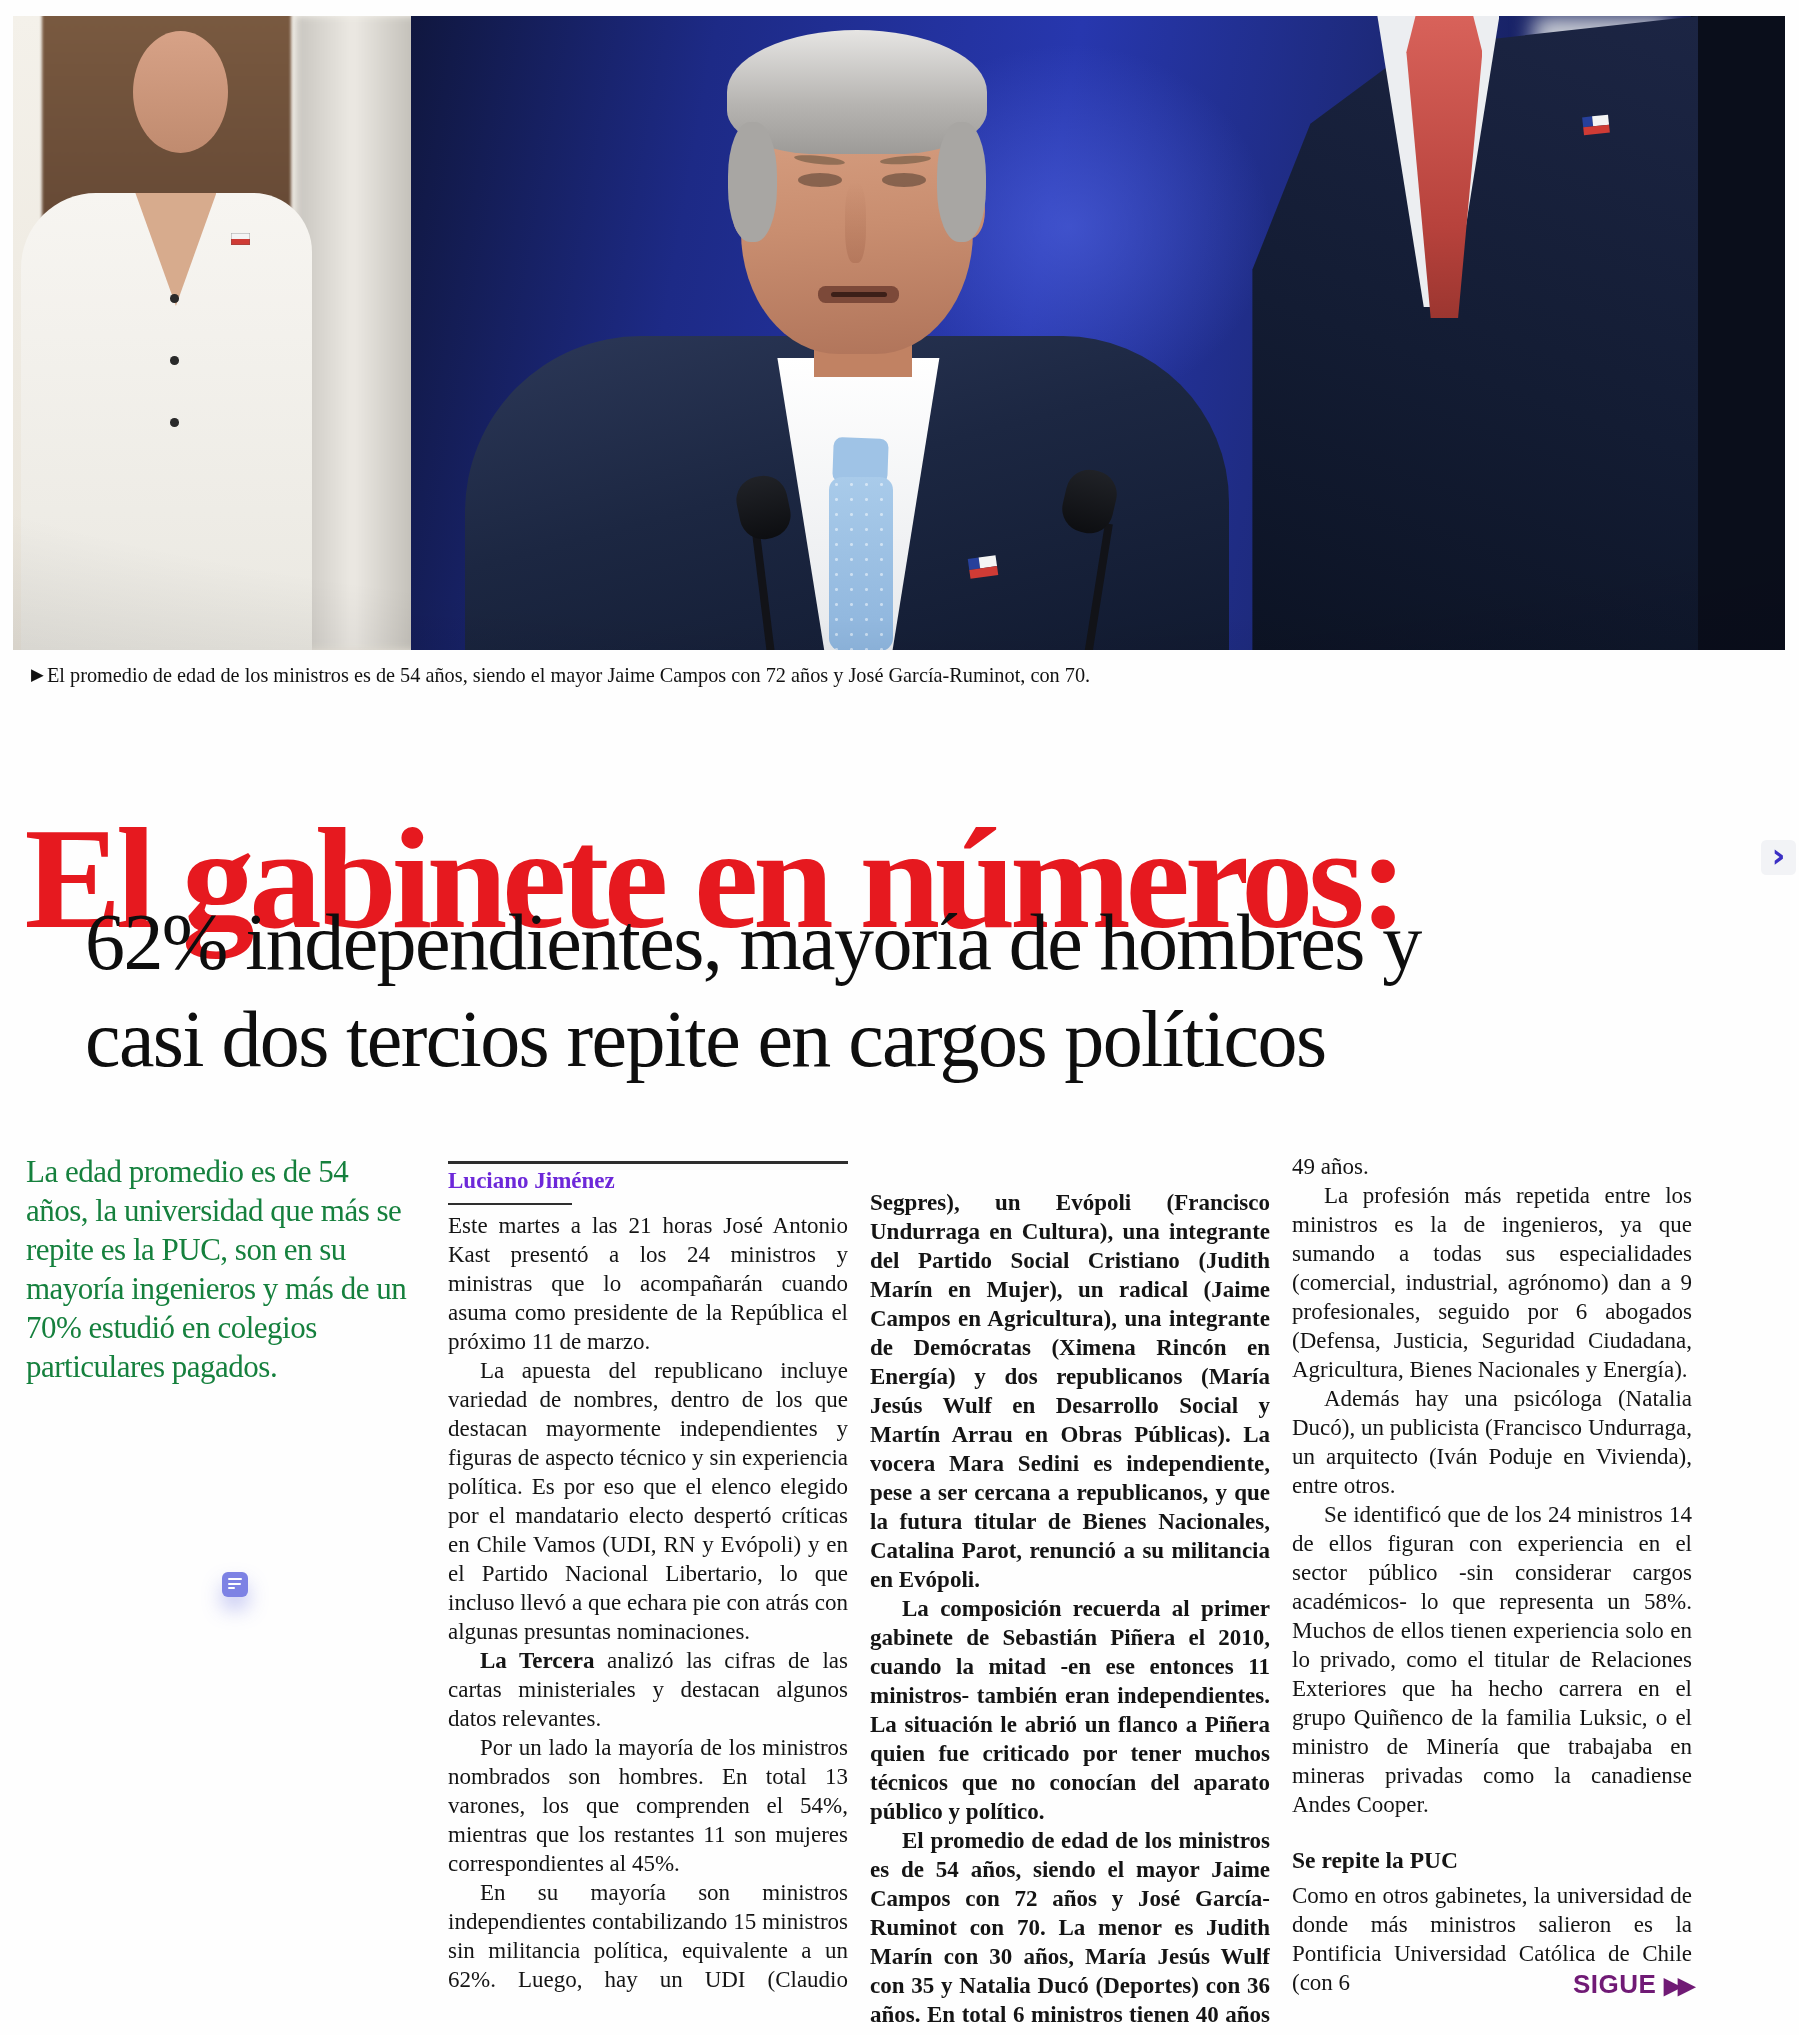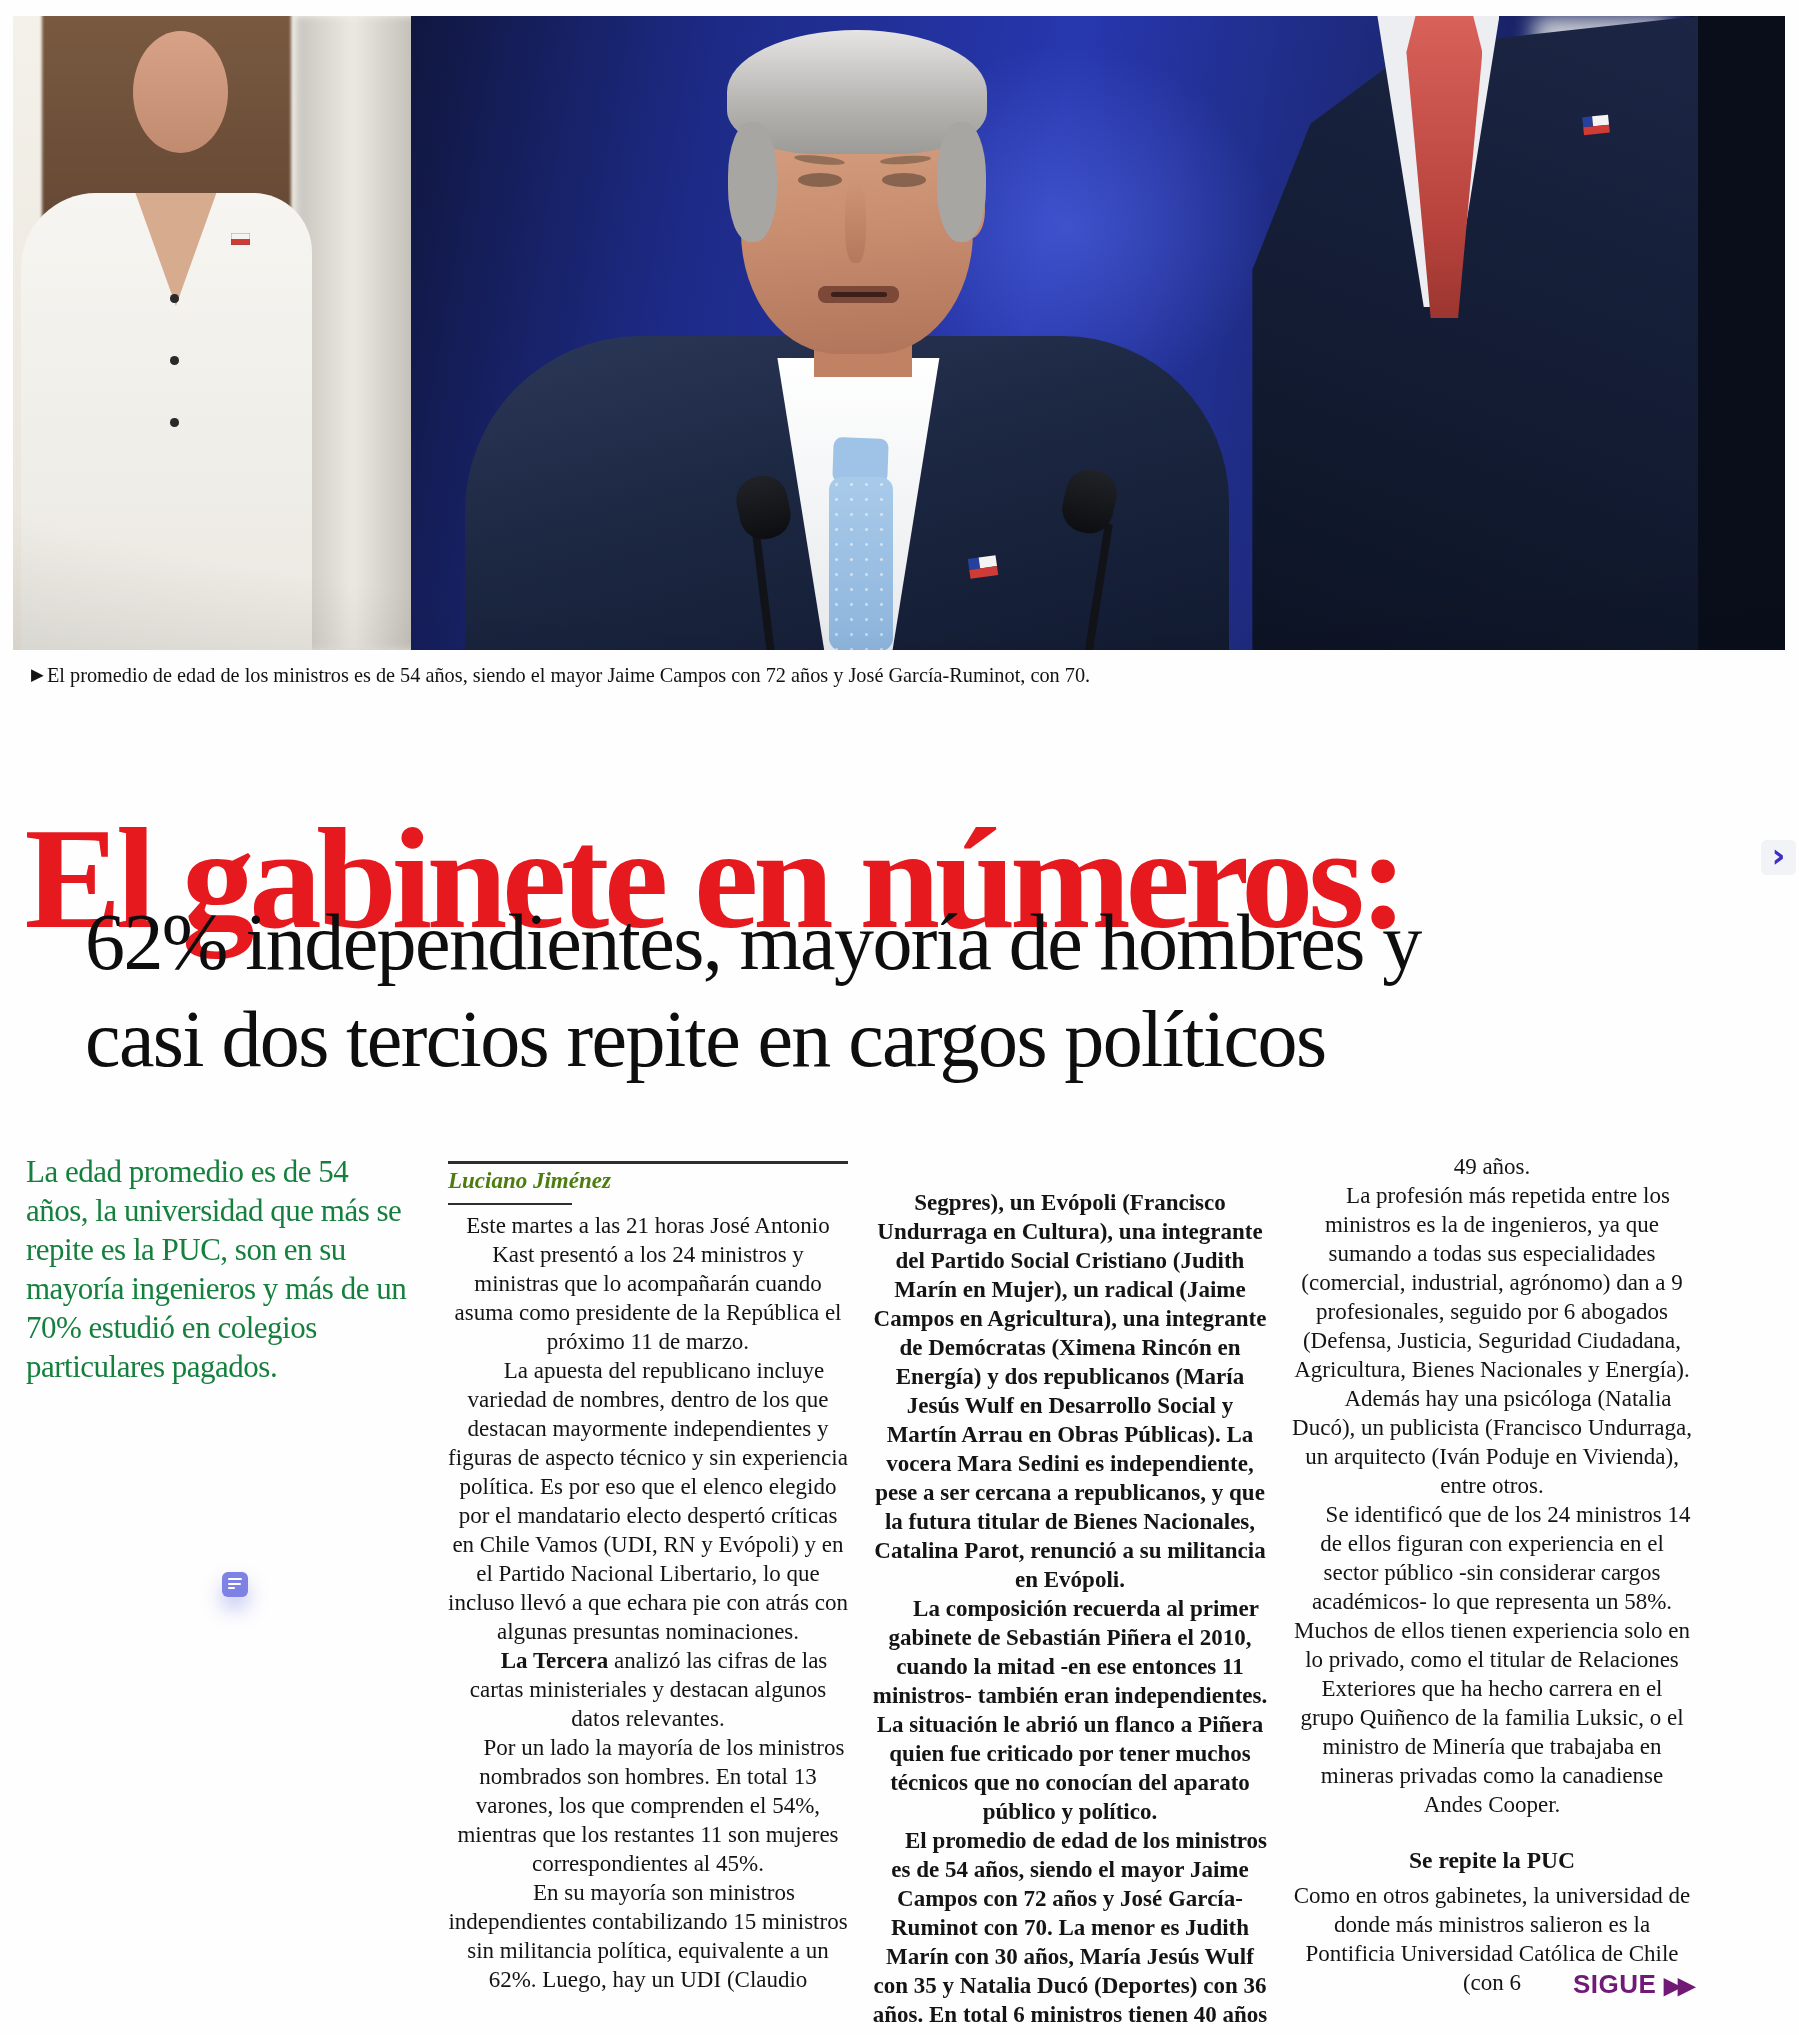--- a/index.html
+++ b/index.html
@@ -69,25 +69,25 @@
   .caption .marker{font-size:16.6px;margin-right:3.2px;position:relative;top:-1.6px;}
 
   .headline{position:absolute;left:24.6px;top:709px;font-size:145px;line-height:1;font-weight:700;
             letter-spacing:-5.3px;color:#e6191f;white-space:nowrap;}
   .subhead{position:absolute;left:37px;top:894px;color:#0e0e0e;margin-left:48px;}
   .subhead div{font-size:80px;line-height:97px;letter-spacing:-1.6px;white-space:nowrap;}
 
   .lead{position:absolute;left:26px;top:1152px;width:389px;font-size:31px;line-height:39px;letter-spacing:-0.5px;color:#15803d;}
 
   .rule-top{position:absolute;left:448px;top:1161px;width:400px;height:2.7px;background:#2e2e2e;}
-  .byline{position:absolute;left:448px;top:1168px;width:400px;font-size:23px;font-weight:700;font-style:italic;color:#4d7c0f;}
+  .byline{position:absolute;left:448px;top:1168px;width:400px;font-size:23px;font-weight:700;color:#6d28d9;}
   .rule-bottom{position:absolute;left:448px;top:1203px;width:124px;height:2.1px;background:#2e2e2e;}
 
   .col{position:absolute;width:400px;font-size:23px;line-height:29px;text-align:justify;color:#141414;overflow:hidden;}
-  .col p{margin:0;text-align:center;}
+  .col p{margin:0;}
   .col .ind{text-indent:32px;}
   .col1{left:448px;top:1211px;height:786px;}
   .col2{left:870px;top:1188px;height:844px;font-weight:bold;}
   .col3{left:1292px;top:1152px;height:844px;}
   .puc-head{font-weight:700;font-size:23.5px;margin:27px 0 6.4px 0 !important;text-align:left;}
   b.lt{font-weight:700;}
 
   .sigue{position:absolute;left:1292px;top:1969px;width:400px;text-align:right;
          font-family:"Liberation Sans",sans-serif;font-weight:700;font-size:26px;letter-spacing:0.5px;color:#701a75;}
   .sigue .arrows{margin-left:7.5px;letter-spacing:-3.2px;font-size:22.4px;}

